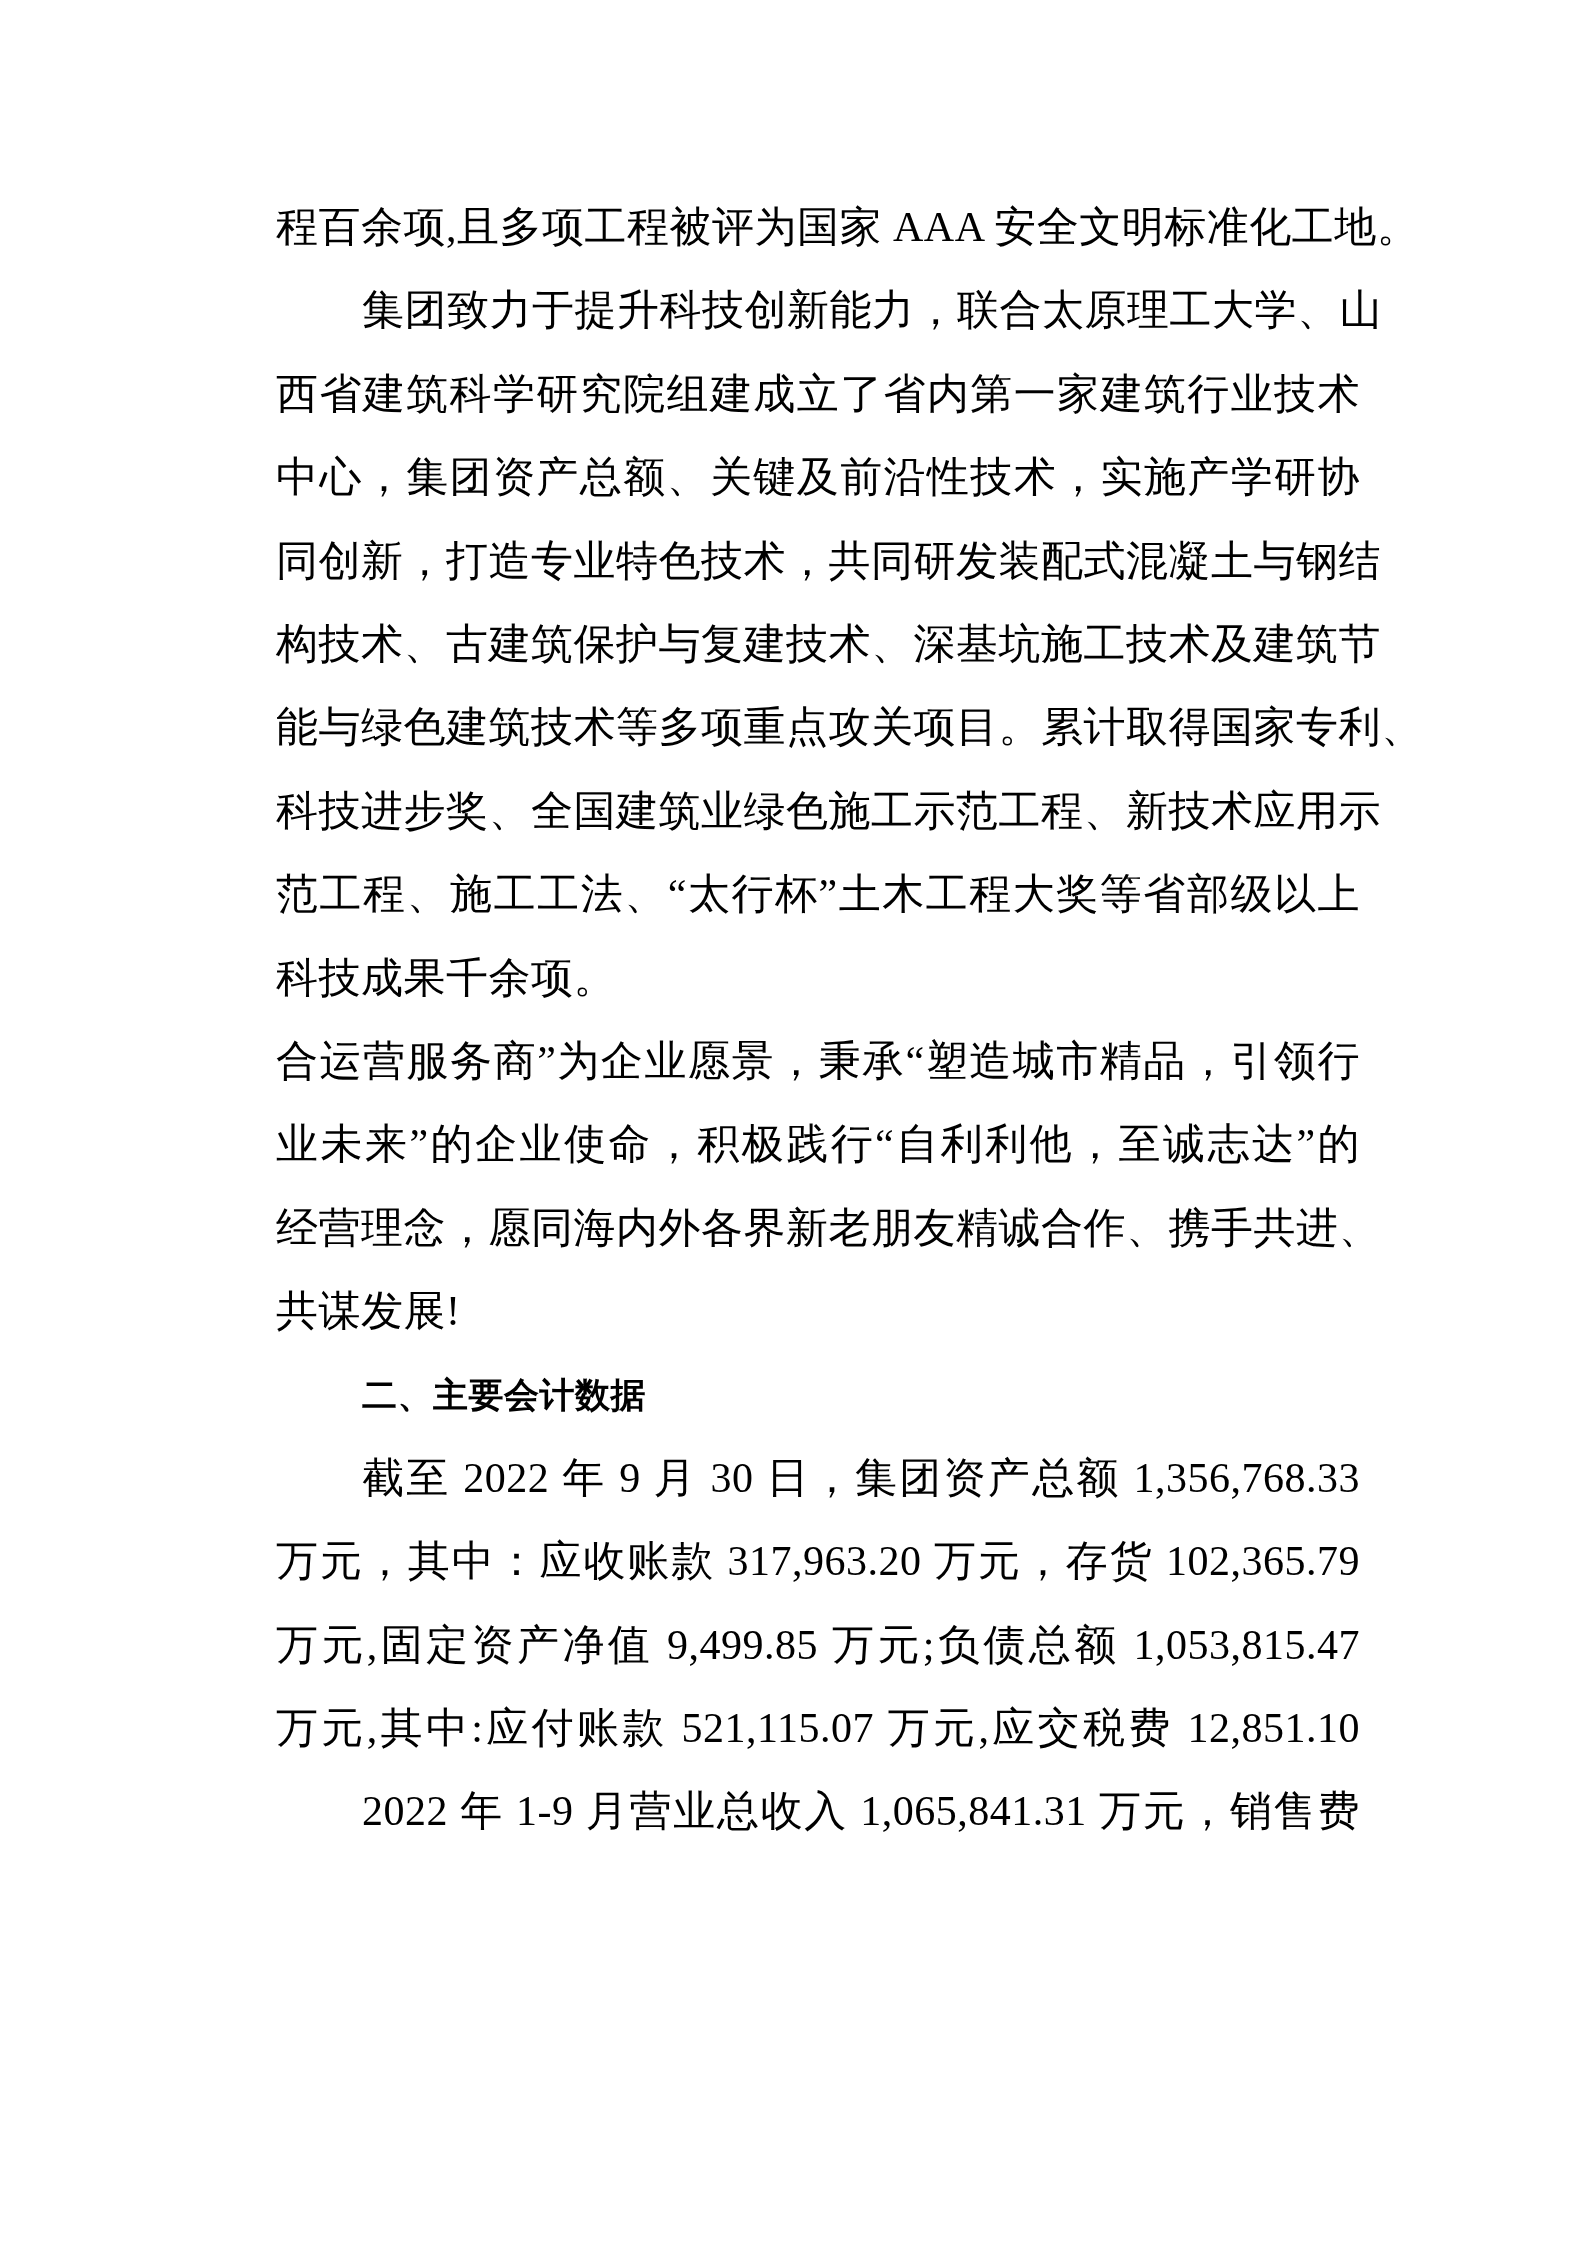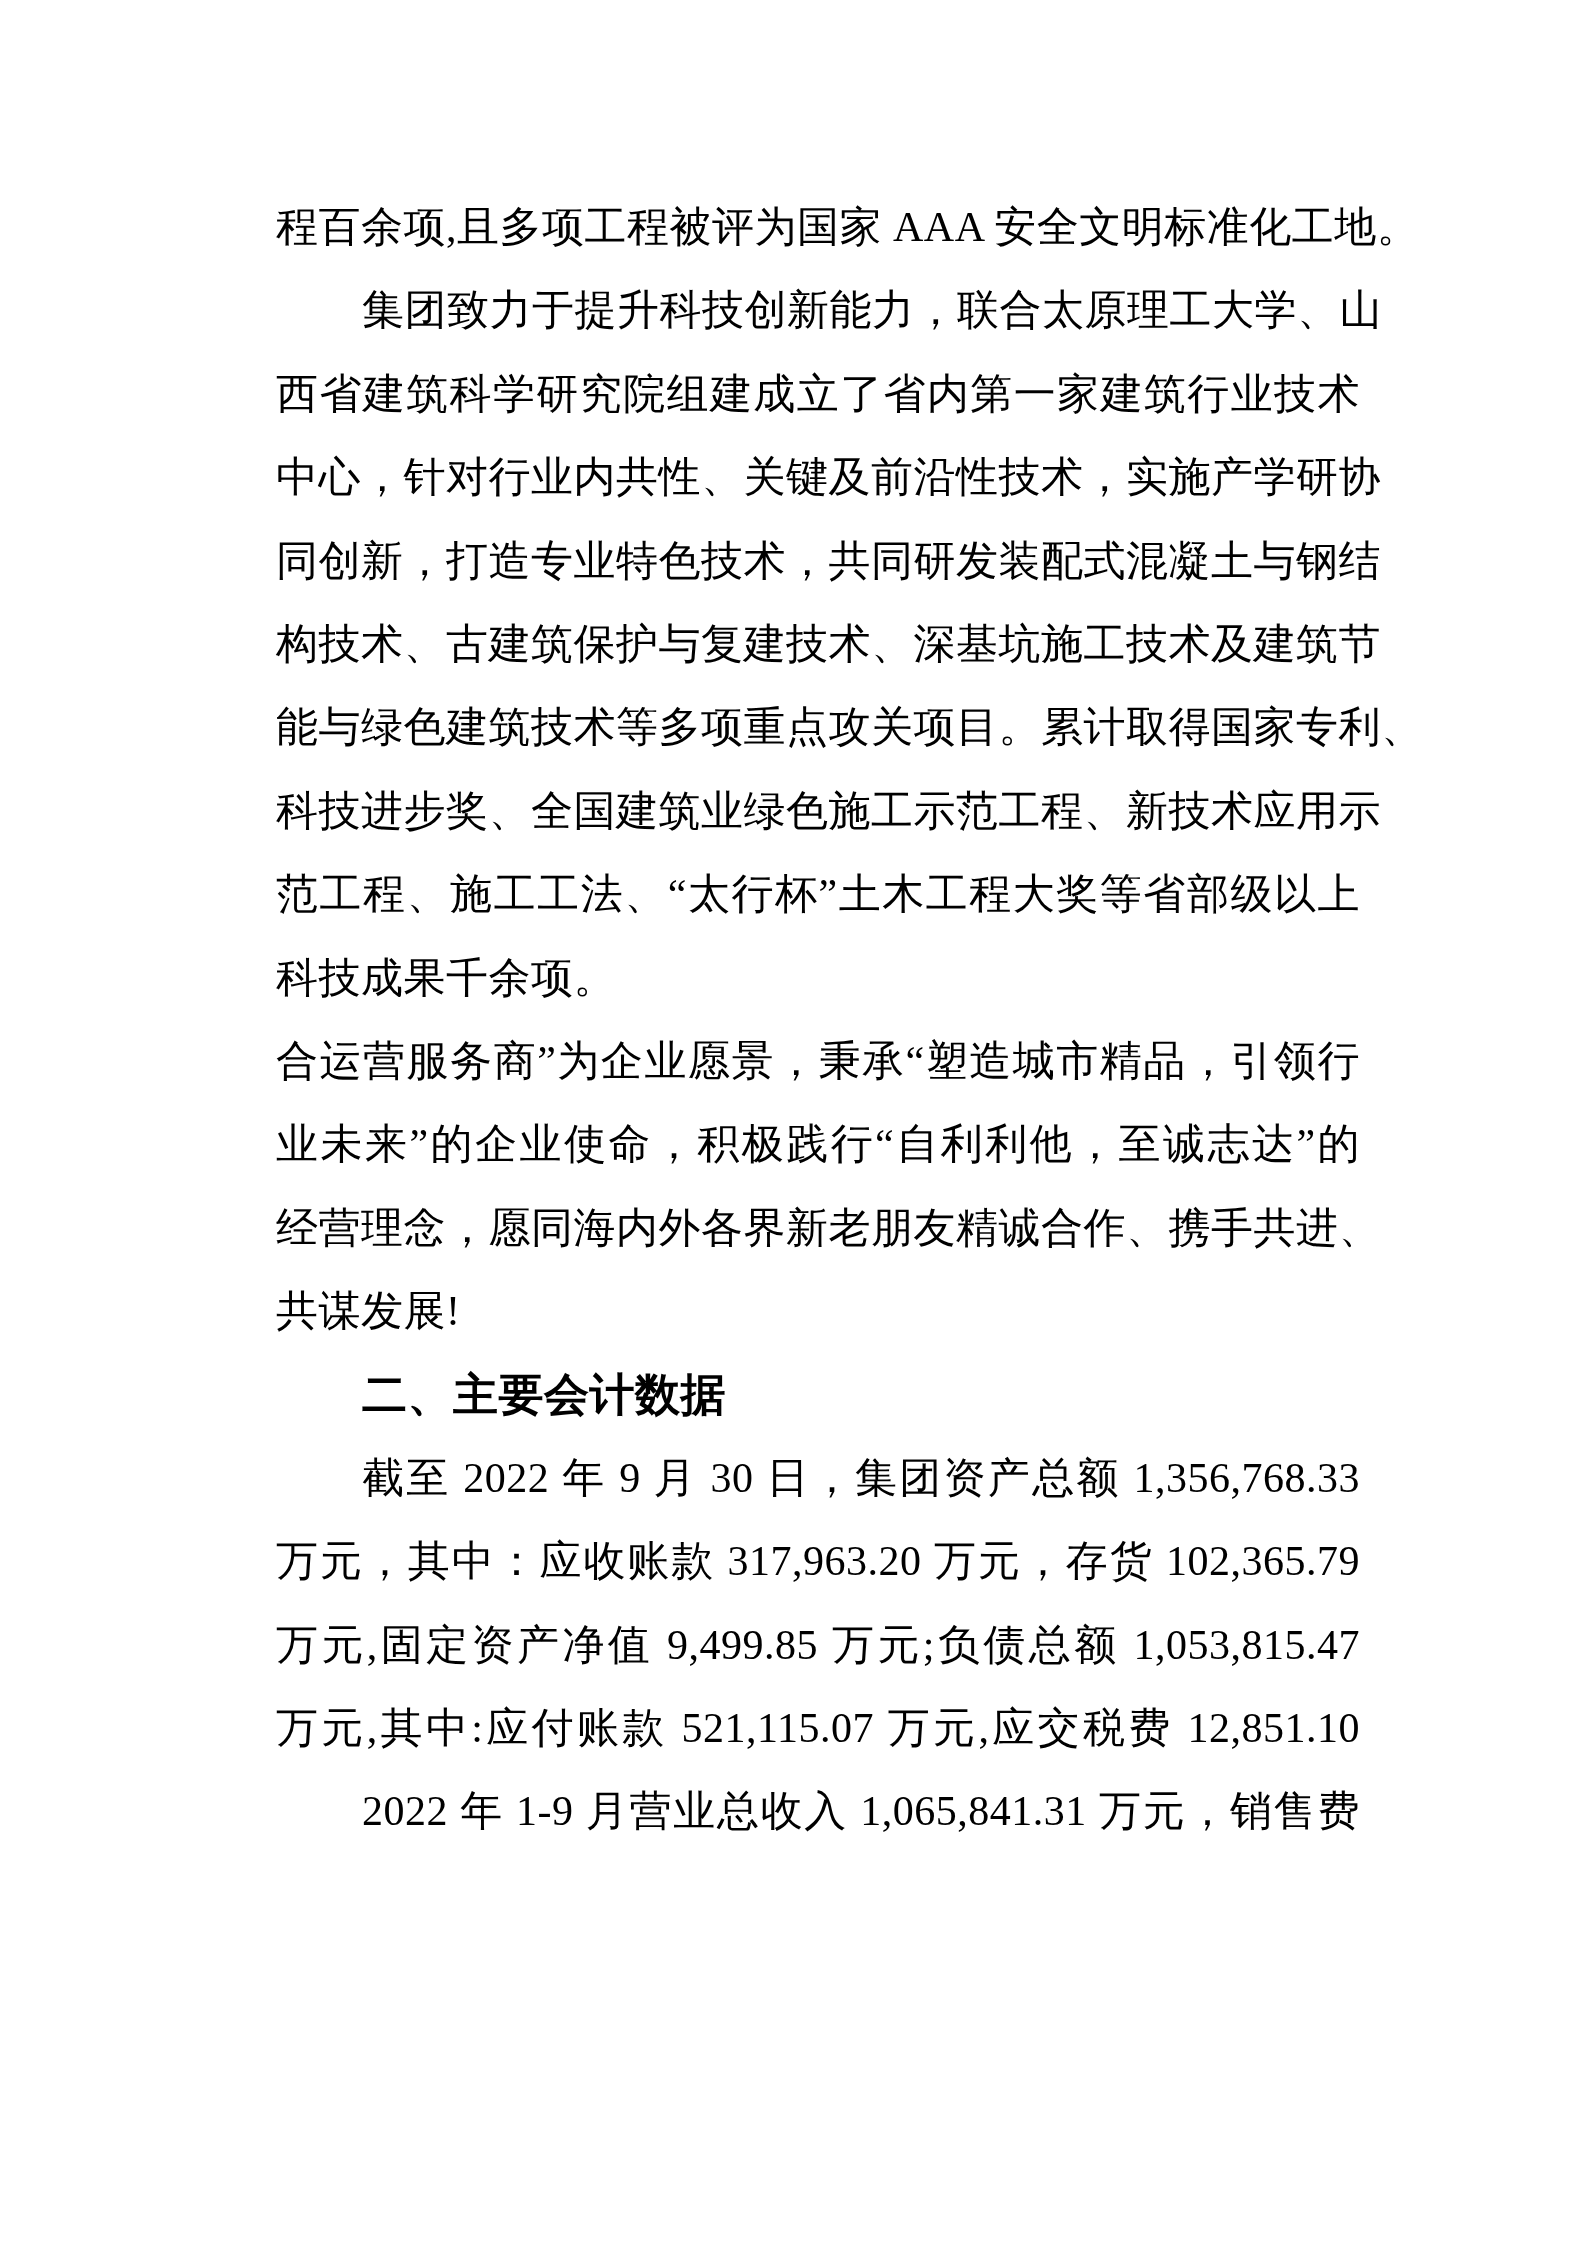--- a/index.html
+++ b/index.html
@@ -36,34 +36,34 @@
   .line.indent {
     padding-left: 86px;
   }
   .line.para-end {
     text-align: left;
     text-align-last: left;
   }
   .line.heading {
     font-family: "Liberation Sans", "DejaVu Sans", sans-serif;
     font-weight: bold;
-    font-size: 45px;
+    font-size: 35px;
     text-align: left;
     text-align-last: left;
   }
 </style>
 </head>
 <body>
 
 <div class="page">
   <div class="text-block">
       <div class="line para-end">程百余项,且多项工程被评为国家 AAA 安全文明标准化工地。</div>
       <div class="line indent">集团致力于提升科技创新能力，联合太原理工大学、山</div>
       <div class="line">西省建筑科学研究院组建成立了省内第一家建筑行业技术</div>
-      <div class="line">中心，针对行业内共性、关键及前沿性技术，实施产学研协</div>
+      <div class="line">中心，集团资产总额、关键及前沿性技术，实施产学研协</div>
       <div class="line">同创新，打造专业特色技术，共同研发装配式混凝土与钢结</div>
       <div class="line">构技术、古建筑保护与复建技术、深基坑施工技术及建筑节</div>
       <div class="line">能与绿色建筑技术等多项重点攻关项目。累计取得国家专利、</div>
       <div class="line">科技进步奖、全国建筑业绿色施工示范工程、新技术应用示</div>
       <div class="line">范工程、施工工法、“太行杯”土木工程大奖等省部级以上</div>
       <div class="line para-end">科技成果千余项。</div>
       <div class="line">合运营服务商”为企业愿景，秉承“塑造城市精品，引领行</div>
       <div class="line">业未来”的企业使命，积极践行“自利利他，至诚志达”的</div>
       <div class="line">经营理念，愿同海内外各界新老朋友精诚合作、携手共进、</div>
       <div class="line para-end">共谋发展!</div>

